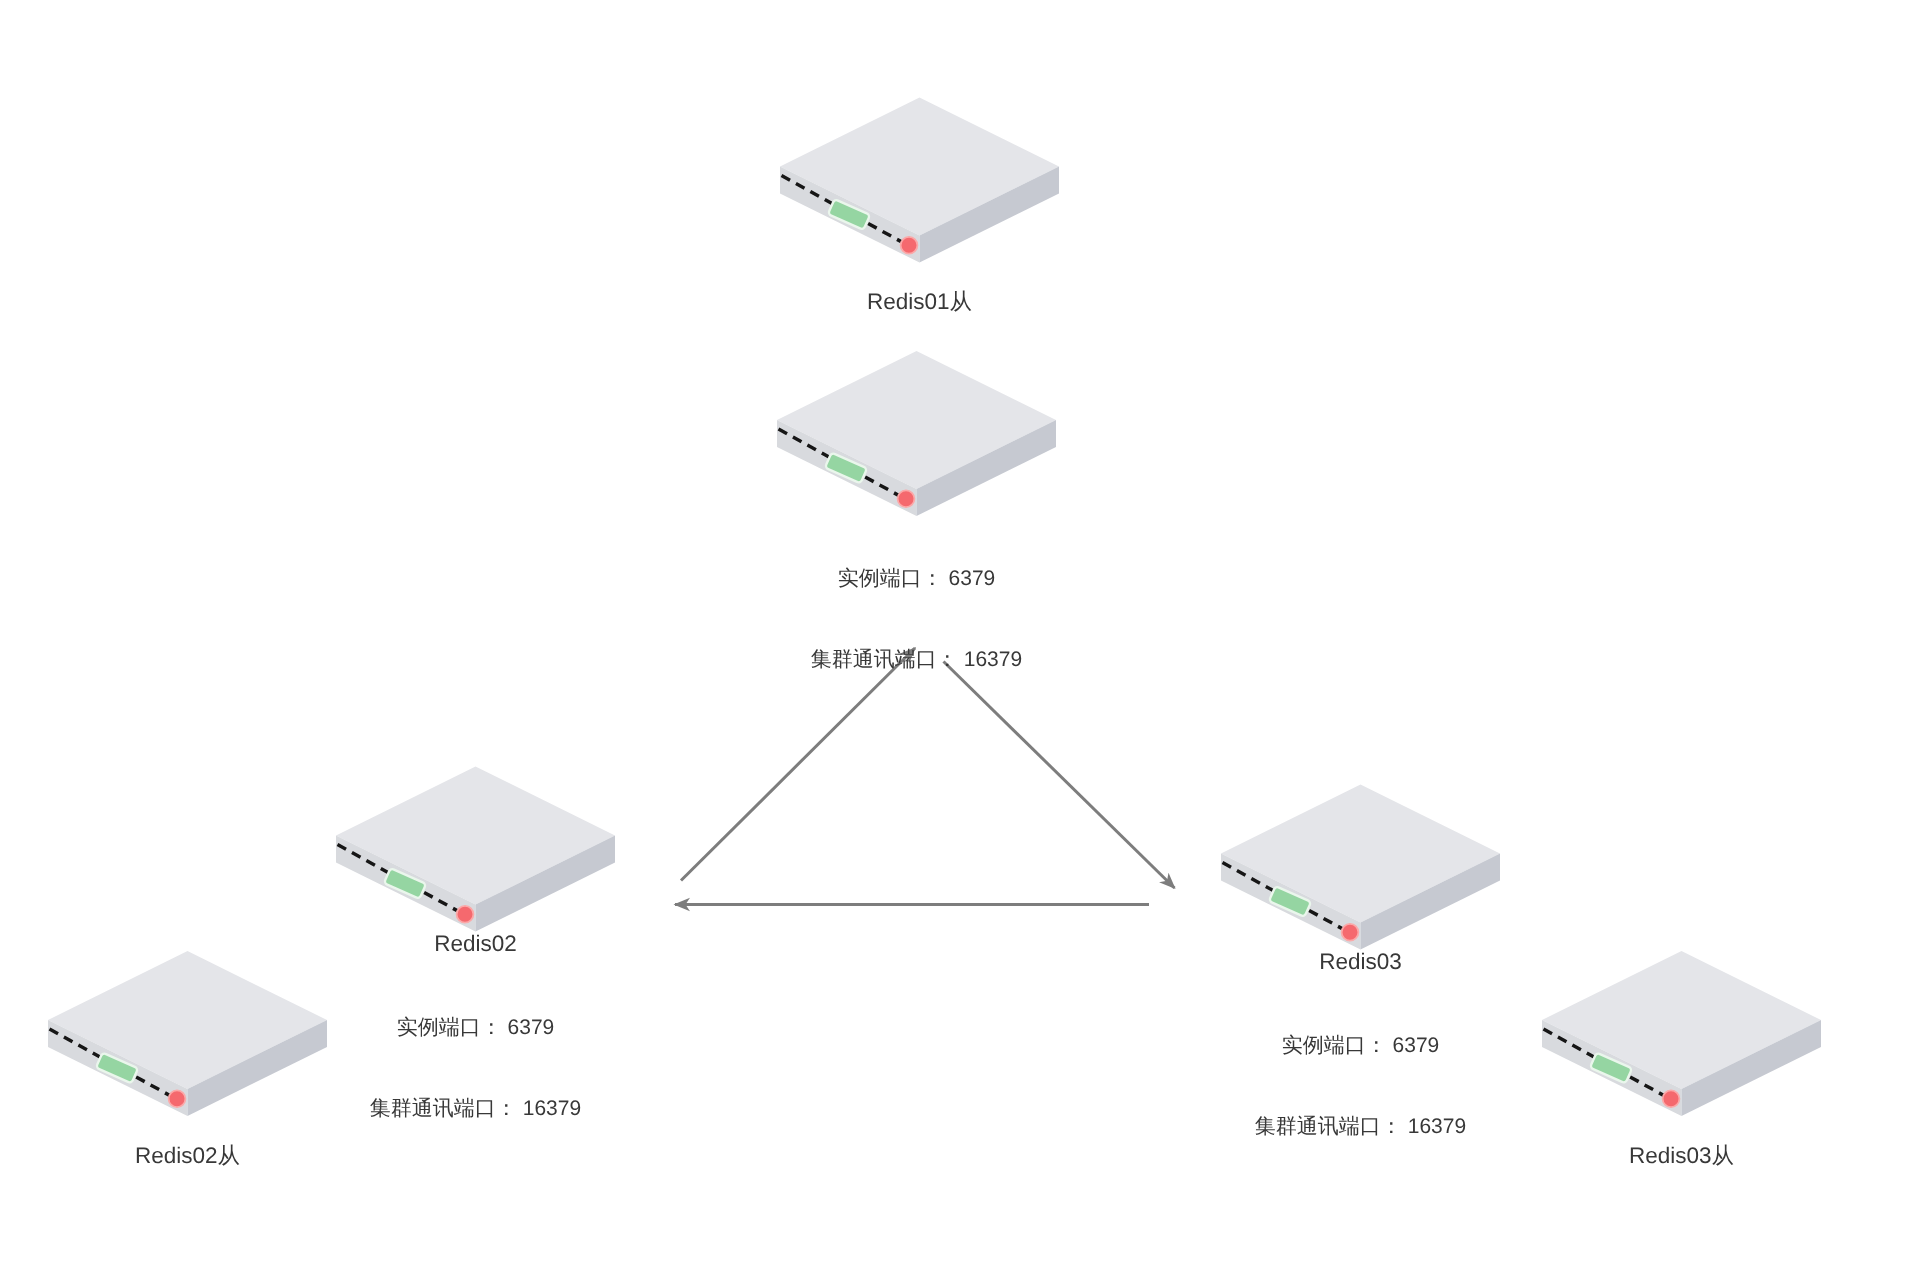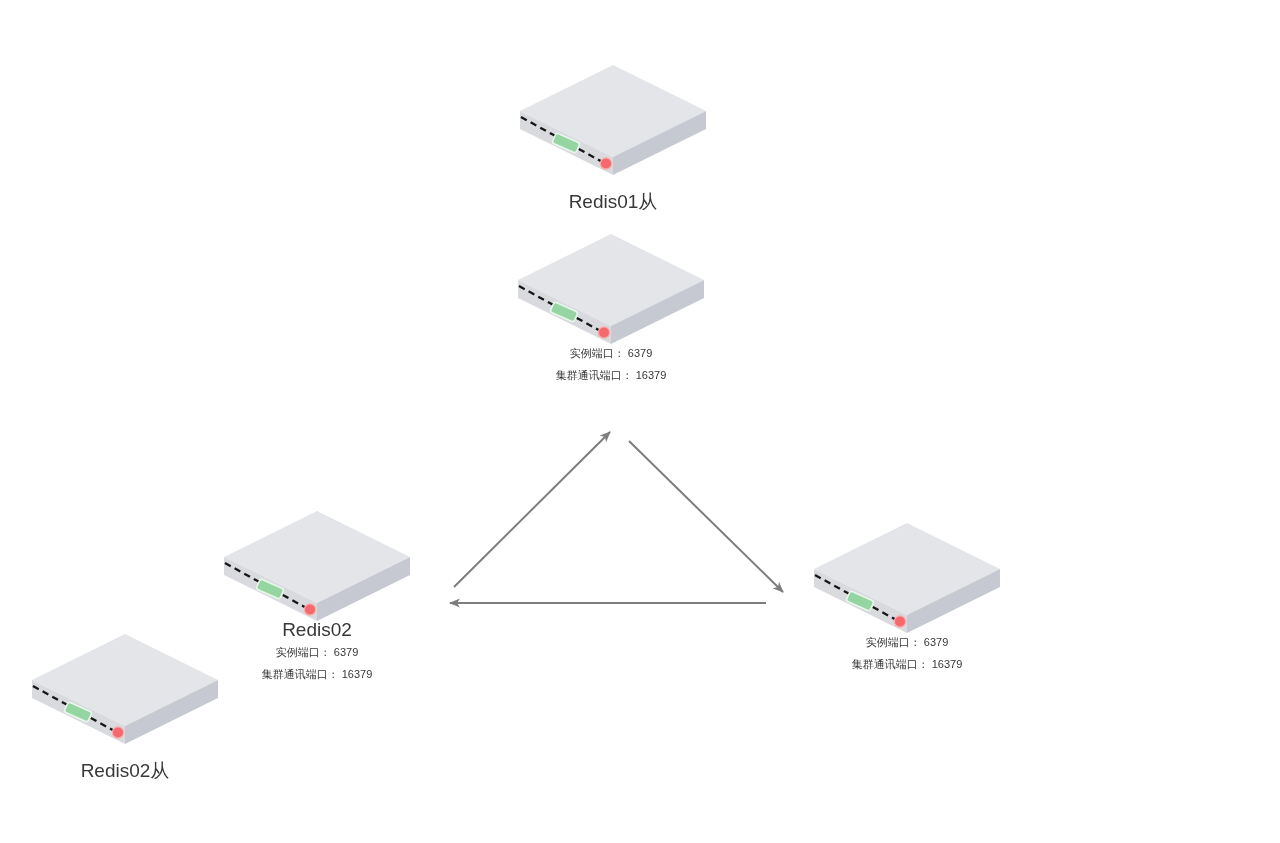--- a/index.html
+++ b/index.html
@@ -21,22 +21,22 @@
     background:var(--background);
     font-family:"Liberation Sans","DejaVu Sans",sans-serif;
     color:var(--text);
   }
   .canvas{position:absolute;left:0;top:0;width:1280px;height:843px;}
   .node{position:absolute;width:260px;}
   .node .server{display:block;margin:0 auto;width:186px;height:112px;}
   .labels{text-align:center;color:var(--text);}
   .master .labels{margin-top:-3px;}
   .slave  .labels{margin-top:15px;}
-  .node-name{font-size:19px;line-height:22px;white-space:nowrap;}
-  .port-line{font-size:11px;line-height:22px;white-space:nowrap;}
+  .node-name{font-size:15px;line-height:22px;white-space:nowrap;}
+  .port-line{font-size:14px;line-height:22px;white-space:nowrap;margin-top:32px;}
   
   .f-top{fill:var(--server_top);}
   .f-front{fill:var(--server_front);}
   .f-side{fill:var(--server_side);}
   .f-led{fill:var(--led_green);stroke:var(--led_border);stroke-width:1.6;}
   .f-dot{fill:var(--dot_red);stroke:var(--dot_border);stroke-width:1.2;}
   .f-dash{stroke:var(--dash);stroke-width:2.3;stroke-dasharray:6.5 4.5;fill:none;}
   
   .arrows{position:absolute;left:0;top:0;pointer-events:none;}
   .arrows line{stroke:var(--arrow);stroke-width:2;}
@@ -100,28 +100,37 @@
       <div class="port-line">实例端口： 6379</div>
       <div class="port-line">集群通讯端口： 16379</div>
     </div>
   </div>
 
   <div class="node master" style="left:777px;top:522px;">
     <svg class="server" viewBox="0 0 186 112">
         <use href="#server"></use>
       </svg>
     <div class="labels">
+      <div class="node-name">Redis03</div>
       <div class="port-line">实例端口： 6379</div>
       <div class="port-line">集群通讯端口： 16379</div>
     </div>
   </div>
 
   <div class="node slave" style="left:-5px;top:633px;">
     <svg class="server" viewBox="0 0 186 112">
         <use href="#server"></use>
       </svg>
     <div class="labels">
       <div class="node-name">Redis02从</div>
     </div>
   </div>
 
+  <div class="node slave" style="left:991px;top:633px;">
+    <svg class="server" viewBox="0 0 186 112">
+        <use href="#server"></use>
+      </svg>
+    <div class="labels">
+      <div class="node-name">Redis03从</div>
+    </div>
+  </div>
 
 </div>
 
 </body></html>

